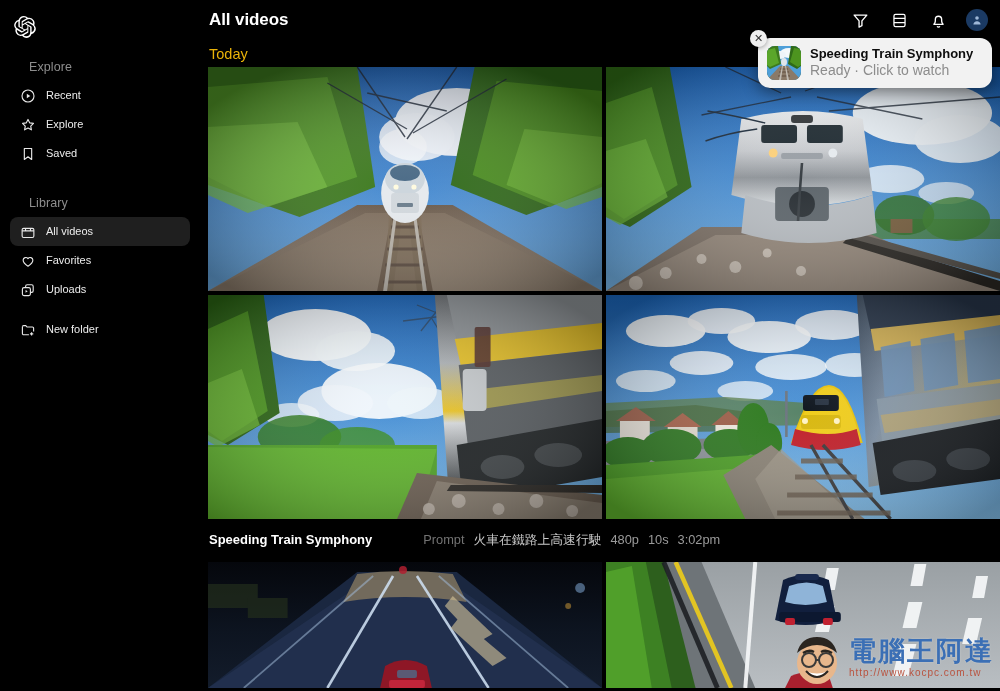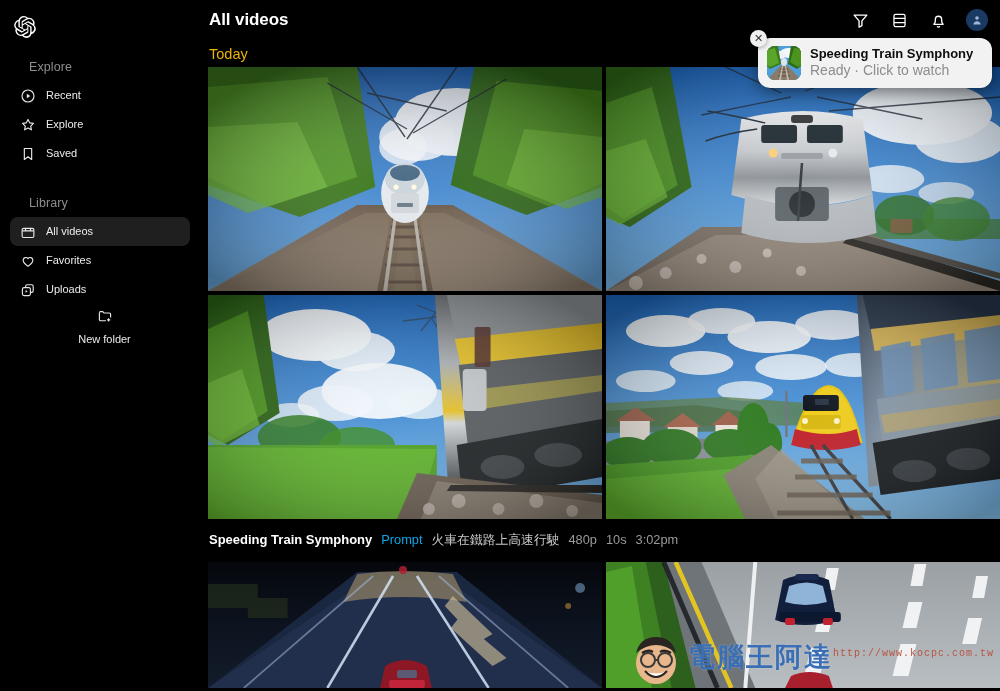--- a/index.html
+++ b/index.html
@@ -68,21 +68,21 @@
     display: flex; align-items: center; justify-content: center;
     flex: 0 0 17px;
     color: #e8e8e8;
   }
   .nav-item .nav-label {
     color: #ececec;
     font-size: 11px;
     line-height: 1;
     white-space: nowrap;
   }
-  .nav-item.spacer-top { margin-top: 3px; flex-direction: column; }
+  .nav-item.spacer-top { margin-top: 11px; }
 
   
   #main {
     flex: 1;
     height: 691px;
     position: relative;
     overflow: hidden;
     background: #000000;
   }
 
@@ -148,21 +148,21 @@
 
   .meta-row {
     display: flex;
     align-items: baseline;
     gap: 9px;
     padding: 13px 0 13px 9px;
     font-size: 12.8px;
     white-space: nowrap;
   }
   .meta-title { color: #ffffff; font-weight: 700; font-size: 13px; }
-  .meta-key   { color: #0ea5e9; }
+  .meta-key   { color: #737373; margin-left: 42px; }
   .meta-prompt{ color: #c9c9c9; }
   .meta-dim   { color: #9a9a9a; }
 
   
   #toast {
     position: absolute;
     top: 38px;
     right: 8px;
     width: 234px;
     height: 50px;
@@ -218,21 +218,21 @@
   #watermark {
     position: absolute;
     right: 6px;
     bottom: 4px;
     display: flex;
     align-items: center;
     gap: 4px;
     z-index: 30;
     pointer-events: none;
   }
-  #wm-text { display: flex; flex-direction: row; font-family: Liberation Mono, monospace; }
+  #wm-text { display: flex; flex-direction: column; }
   #wm-main {
     font-size: 27px;
     font-weight: 700;
     color: #3b6fb5;
     letter-spacing: 2px;
     line-height: 1;
     text-shadow: 0 0 2px rgba(255,255,255,0.35);
   }
   #wm-url {
     font-size: 10px;

